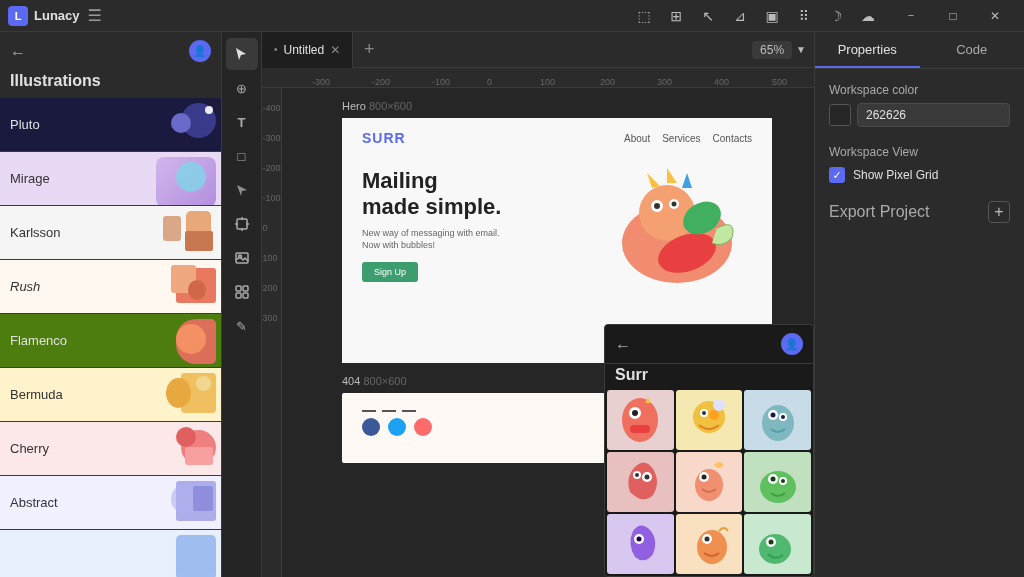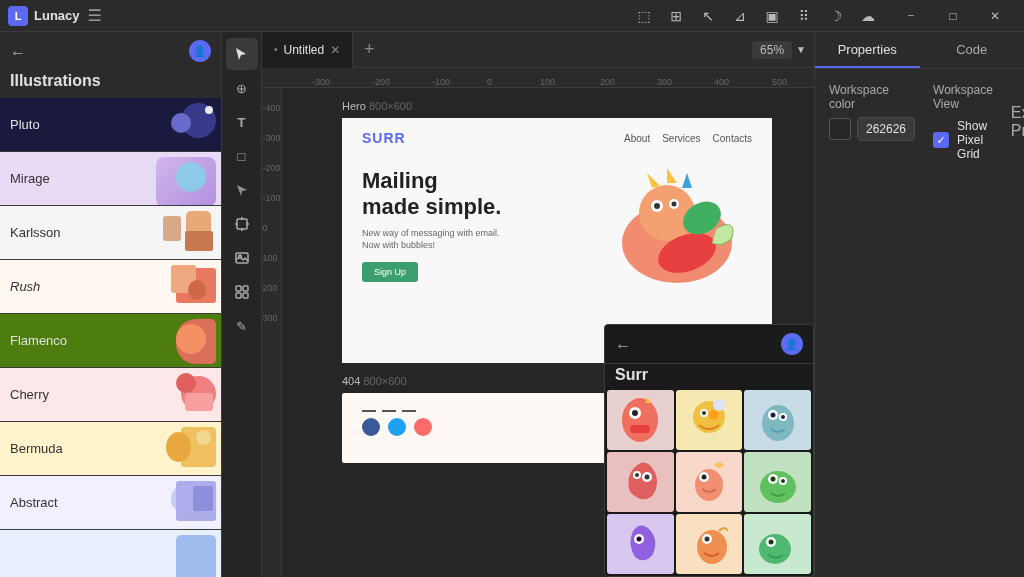--- a/index.html
+++ b/index.html
@@ -354,21 +354,21 @@
       border-bottom: 2px solid transparent;
     }
     #right-panel .panel-tabs .ptab.active {
       color: #e0e0e0;
       border-bottom: 2px solid #5b6af0;
     }
 
     #right-panel .panel-body {
       padding: 14px 14px;
       display: flex;
-      flex-direction: row;
+      flex-direction: column;
       gap: 18px;
     }
 
     .prop-section .prop-label {
       font-size: 12px; color: #aaa; margin-bottom: 6px;
     }
     .color-input-row {
       display: flex;
       align-items: center;
       gap: 6px;
@@ -554,34 +554,34 @@
           <div style="position:absolute;right:15px;top:20px;width:18px;height:20px;background:#d06848;border-radius:50%;"></div>
         </div>
       </div>
       <div class="lib-item flamenco">
         <span class="item-label">Flamenco</span>
         <div style="position:absolute;right:0;top:0;bottom:0;width:80px;overflow:hidden;">
           <div style="position:absolute;right:5px;top:5px;width:40px;height:45px;background:#ff6b6b;border-radius:20px 5px 5px 20px;opacity:0.8;"></div>
           <div style="position:absolute;right:15px;top:10px;width:30px;height:30px;background:#ffa069;border-radius:50%;opacity:0.7;"></div>
         </div>
       </div>
+      <div class="lib-item bermuda">
+        <span class="item-label">Bermuda</span>
+        <div style="position:absolute;right:0;top:0;bottom:0;width:80px;overflow:hidden;">
+          <div style="position:absolute;right:5px;top:5px;width:35px;height:40px;background:#f0c060;border-radius:4px;"></div>
+          <div style="position:absolute;right:30px;top:10px;width:25px;height:30px;background:#e8a840;border-radius:50%;"></div>
+          <div style="position:absolute;right:10px;top:8px;width:15px;height:15px;background:#f0d890;border-radius:50%;"></div>
+        </div>
+      </div>
       <div class="lib-item cherry">
         <span class="item-label">Cherry</span>
         <div style="position:absolute;right:0;top:0;bottom:0;width:80px;overflow:hidden;">
           <div style="position:absolute;right:5px;top:8px;width:35px;height:35px;background:#f08080;border-radius:50%;"></div>
           <div style="position:absolute;right:25px;top:5px;width:20px;height:20px;background:#e06060;border-radius:50%;"></div>
           <div style="position:absolute;right:8px;top:25px;width:28px;height:18px;background:#f8a0a0;border-radius:3px;"></div>
-        </div>
-      </div>
-      <div class="lib-item bermuda">
-        <span class="item-label">Bermuda</span>
-        <div style="position:absolute;right:0;top:0;bottom:0;width:80px;overflow:hidden;">
-          <div style="position:absolute;right:5px;top:5px;width:35px;height:40px;background:#f0c060;border-radius:4px;"></div>
-          <div style="position:absolute;right:30px;top:10px;width:25px;height:30px;background:#e8a840;border-radius:50%;"></div>
-          <div style="position:absolute;right:10px;top:8px;width:15px;height:15px;background:#f0d890;border-radius:50%;"></div>
         </div>
       </div>
       <div class="lib-item abstract">
         <span class="item-label">Abstract</span>
         <div style="position:absolute;right:0;top:0;bottom:0;width:80px;overflow:hidden;">
           <div style="position:absolute;right:5px;top:5px;width:40px;height:40px;background:#9090e0;border-radius:3px;opacity:0.7;"></div>
           <div style="position:absolute;right:20px;top:8px;width:30px;height:30px;background:#b0b0f0;border-radius:50%;opacity:0.6;"></div>
           <div style="position:absolute;right:8px;top:10px;width:20px;height:25px;background:#7070d0;border-radius:2px;opacity:0.5;"></div>
         </div>
       </div>

